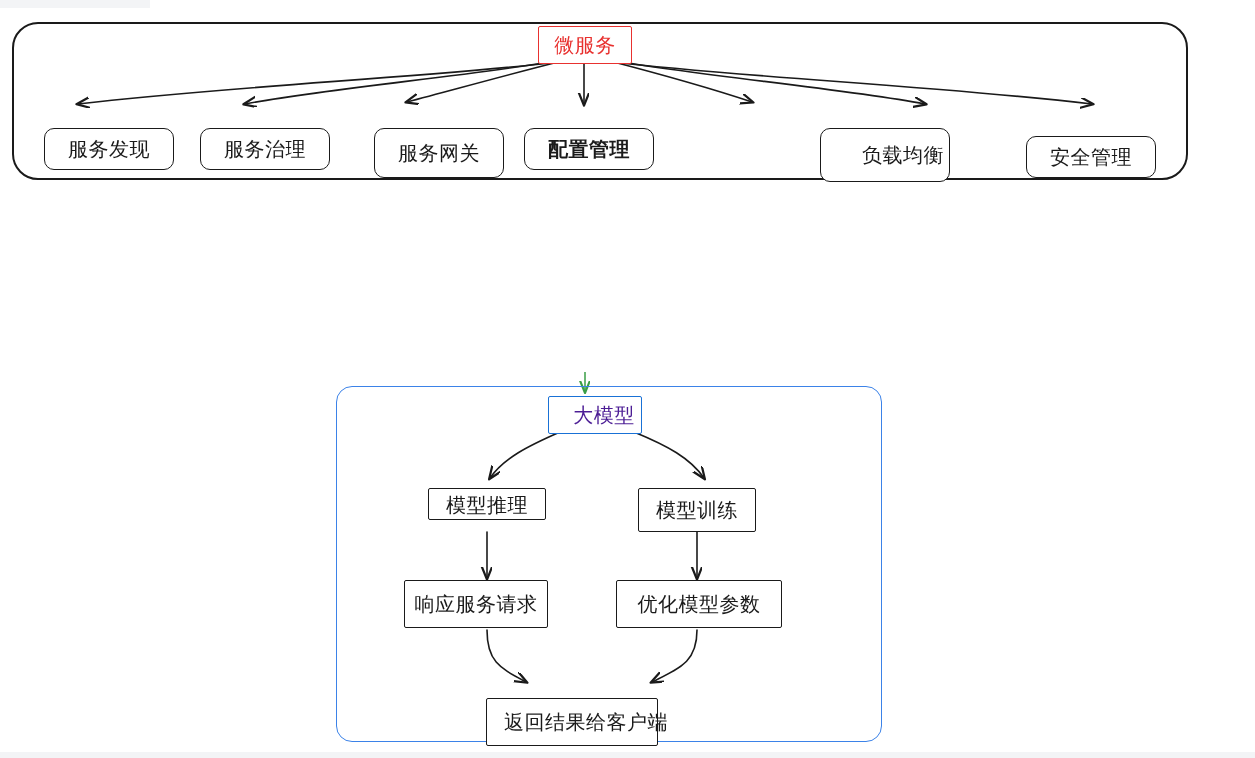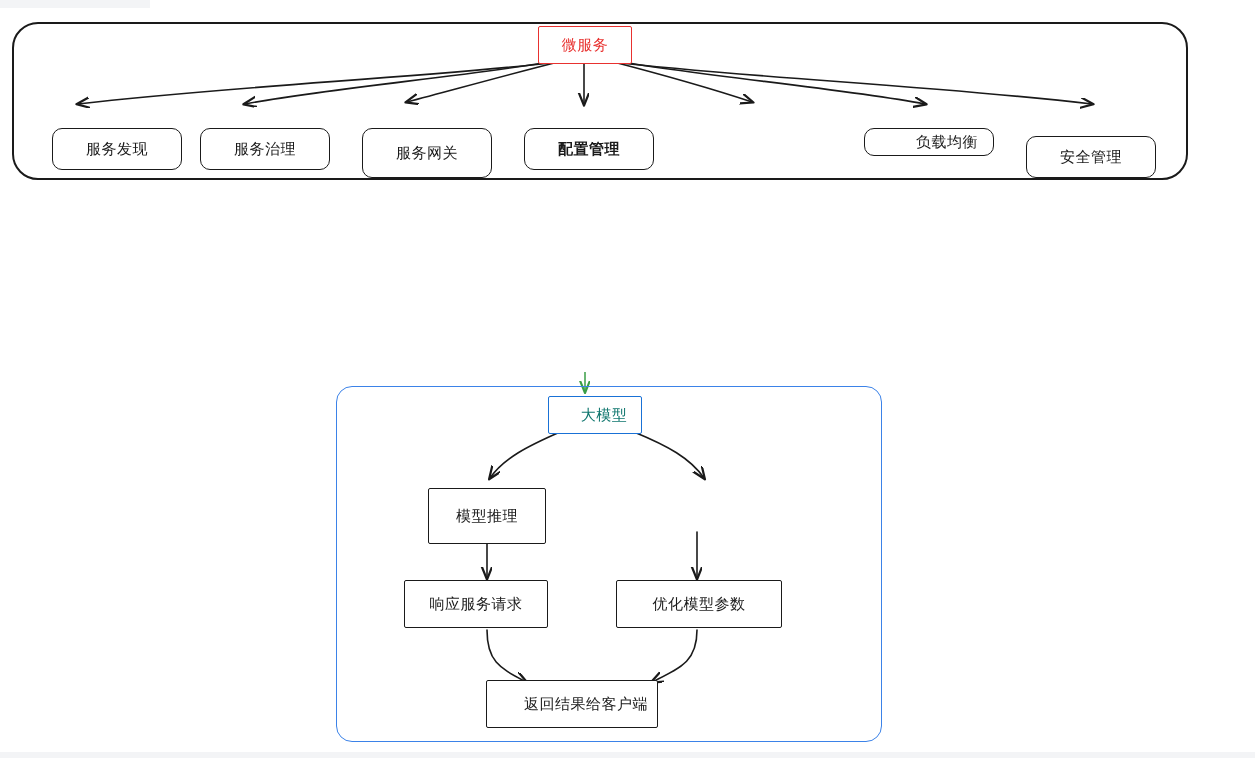--- a/index.html
+++ b/index.html
@@ -41,34 +41,34 @@
   }
   .node {
     position: absolute;
     box-sizing: border-box;
     display: flex;
     align-items: center;
     justify-content: center;
     background: #ffffff;
     border: 1.6px solid #1a1a1a;
     border-radius: 10px;
-    font-size: 15px;
+    font-size: 20px;
     color: #1a1a1a;
     letter-spacing: 0.5px;
     white-space: nowrap;
   }
   .node.root-red {
     border-color: #e8312f;
     color: #e8312f;
     border-radius: 2px;
     border-width: 1.6px;
   }
   .node.root-blue {
     border-color: #1971d6;
-    color: #0f766e;
+    color: #4c1d95;
     border-radius: 2px;
     border-width: 1.6px;
     padding-left: 18px;
   }
   .node.sq {
     border-radius: 2px;
   }
   .group-box {
     position: absolute;
     box-sizing: border-box;
@@ -133,53 +133,56 @@
       <path d="M697,630 C697,662 680,668 652,682" marker-end="url(#arrow-black)"></path>
     </g>
   </svg>
 
   <div class="group-box group-top" style="left:12px; top:22px; width:1176px; height:158px;"></div>
 
   <div class="node root-red" style="left:538px; top:26px; width:94px; height:38px;">
     <span>微服务</span>
   </div>
 
-  <div class="node" style="left:52px; top:128px; width:130px; height:42px;">
+  <div class="node" style="left:44px; top:128px; width:130px; height:42px;">
     <span>服务发现</span>
   </div>
   <div class="node" style="left:200px; top:128px; width:130px; height:42px;align-items:center;">
     <span>服务治理</span>
   </div>
-  <div class="node" style="left:362px; top:128px; width:130px; height:50px;">
+  <div class="node" style="left:374px; top:128px; width:130px; height:50px;">
     <span>服务网关</span>
   </div>
   <div class="node" style="left:524px; top:128px; width:130px; height:42px;font-weight:bold;">
     <span>配置管理</span>
   </div>
-  <div class="node" style="left:864px; top:128px; width:130px; height:28px;padding-left:36px;">
+  <div class="node" style="left:820px; top:128px; width:130px; height:54px;padding-left:36px;">
     <span>负载均衡</span>
   </div>
   <div class="node" style="left:1026px; top:128px; width:130px; height:42px;margin-top:8px;">
     <span>安全管理</span>
   </div>
 
   <div class="group-box group-bottom" style="left:336px; top:386px; width:546px; height:356px;"></div>
 
   <div class="node root-blue" style="left:548px; top:396px; width:94px; height:38px;">
     <span>大模型</span>
   </div>
 
-  <div class="node sq" style="left:428px; top:488px; width:118px; height:56px;">
+  <div class="node sq" style="left:428px; top:488px; width:118px; height:32px;align-items:flex-end;">
     <span>模型推理</span>
+  </div>
+  <div class="node sq" style="left:638px; top:488px; width:118px; height:44px;">
+    <span>模型训练</span>
   </div>
 
   <div class="node sq" style="left:404px; top:580px; width:144px; height:48px;">
     <span>响应服务请求</span>
   </div>
   <div class="node sq" style="left:616px; top:580px; width:166px; height:48px;">
     <span>优化模型参数</span>
   </div>
 
-  <div class="node sq" style="left:486px; top:680px; width:172px; height:48px;padding-left:28px;">
+  <div class="node sq" style="left:486px; top:698px; width:172px; height:48px;padding-left:28px;">
     <span>返回结果给客户端</span>
   </div>
 
 </div>
 
 </body></html>

